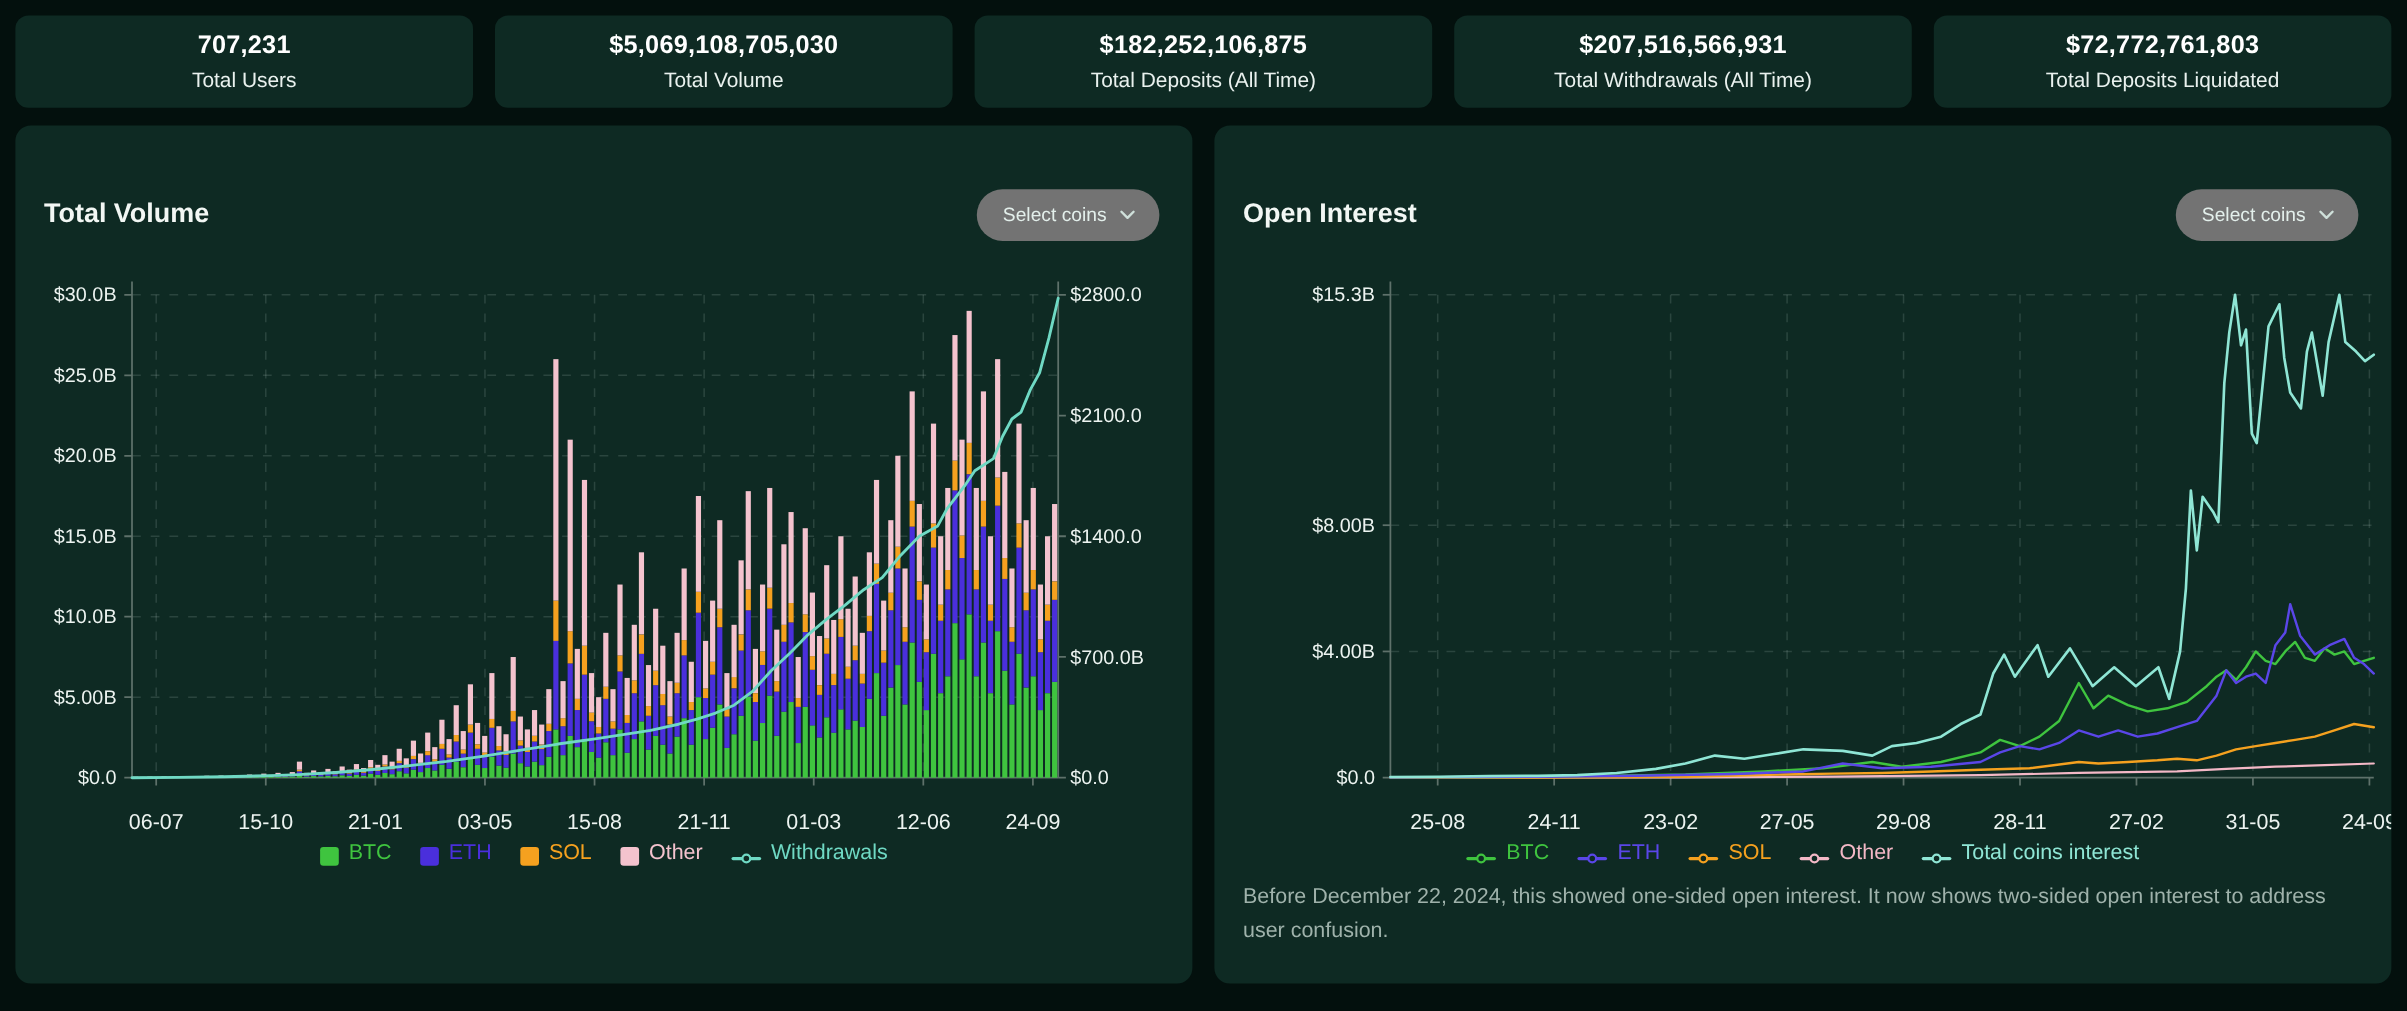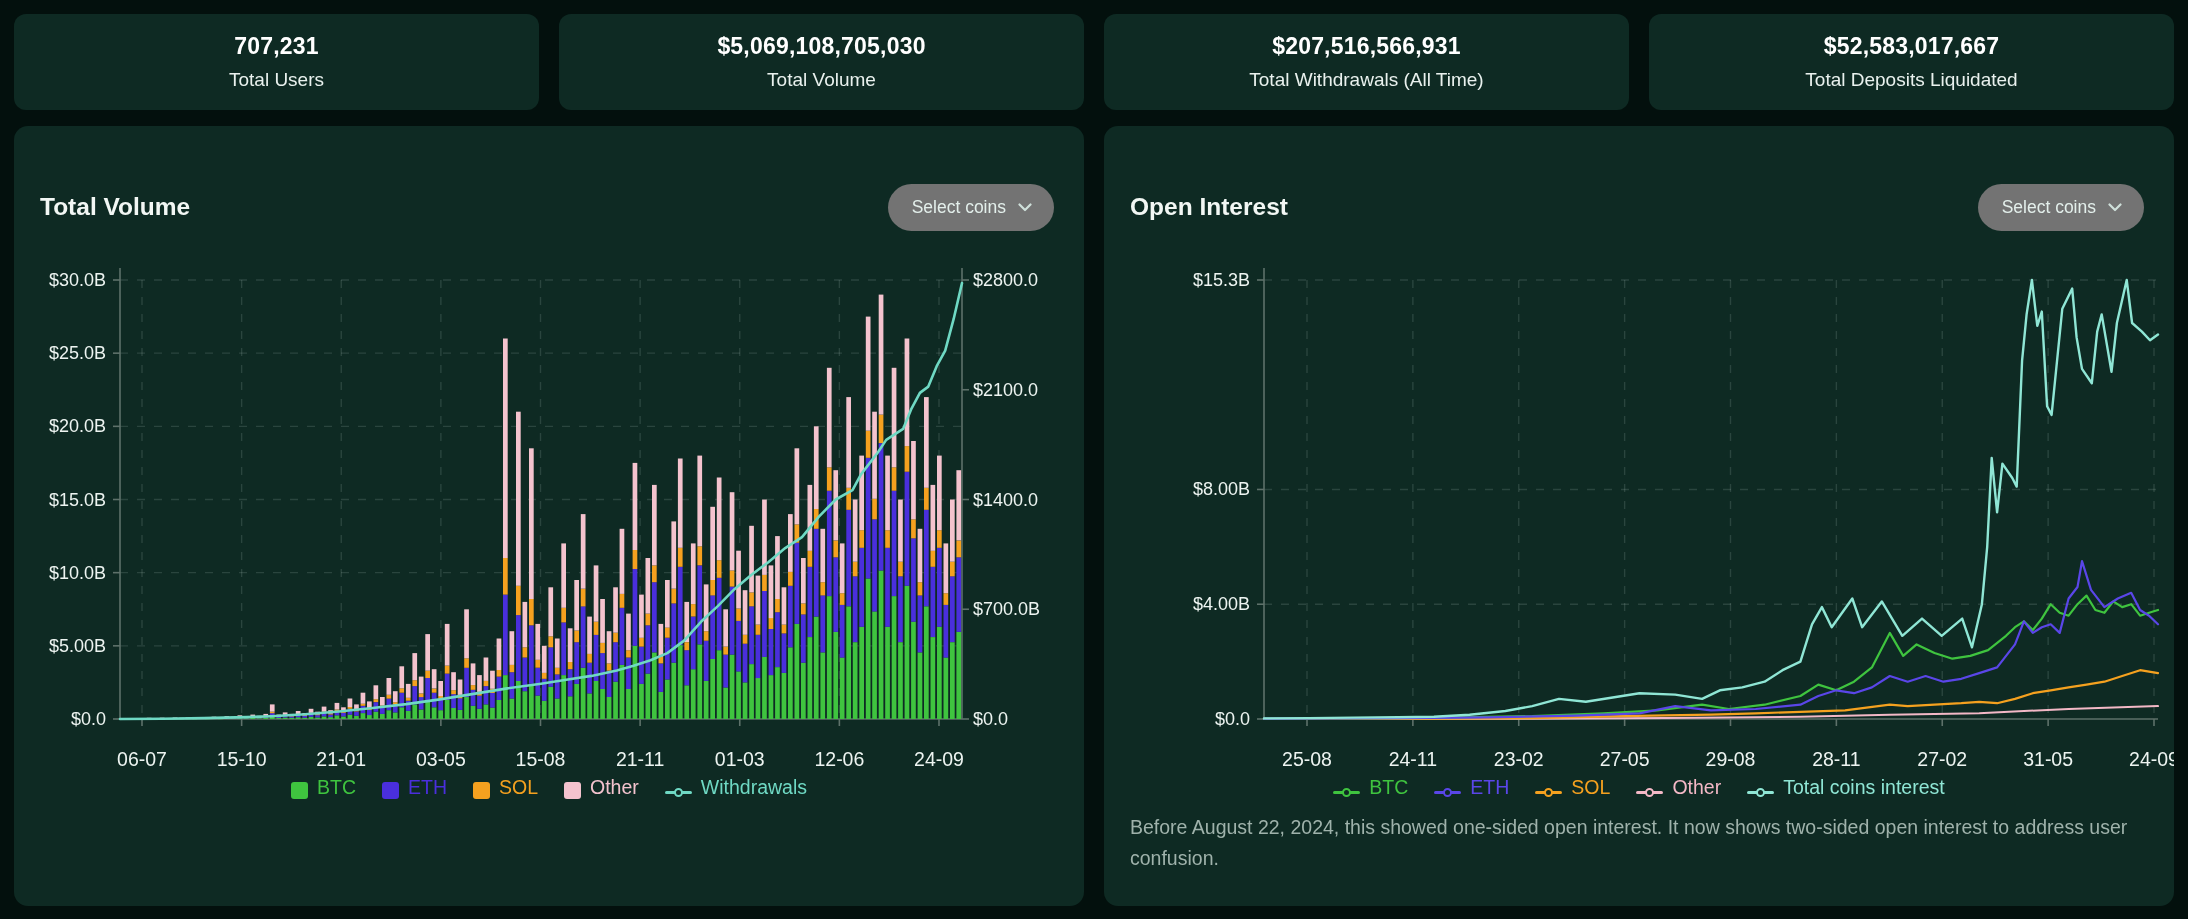--- a/index.html
+++ b/index.html
@@ -1,17 +1,17 @@
 <!DOCTYPE html>
 <html><head>
 <meta charset="utf-8">
 <style>
   html,body{margin:0;padding:0;background:#03100d;font-family:"Liberation Sans","DejaVu Sans",sans-serif;}
   .page{width:2188px;height:919px;background:#03100d;overflow:hidden;position:relative;box-sizing:border-box;padding:14px;}
-  .stats-row{display:flex;gap:20px;height:96px;}
+  .stats-row{display:flex;gap:20px;height:84px;}
   .stat-card{flex:1;background:#0e2a23;border-radius:12px;display:flex;flex-direction:column;align-items:center;justify-content:center;gap:9px;}
   .stat-value{color:#ffffff;font-size:23px;font-weight:700;letter-spacing:.2px;}
   .stat-label{color:#e9f1ee;font-size:19px;}
   .charts-row{display:flex;gap:20px;margin-top:16px;}
   .panel{position:relative;width:1070px;height:780px;background:#0e2a23;border-radius:14px;overflow:hidden;}
   .panel-header{position:absolute;top:56px;left:26px;right:30px;height:50px;display:flex;align-items:center;justify-content:space-between;z-index:2;}
   .panel-title{color:#f2f7f4;font-size:24.5px;font-weight:700;margin:0;}
   .select-coins{display:flex;align-items:center;gap:12px;background:#737373;border:none;border-radius:24px;height:47px;padding:0 22px 0 24px;color:#e3efeb;font-size:17.5px;font-family:inherit;cursor:pointer;}
   .select-coins svg{display:block;}
   .chart-svg{position:absolute;inset:0;width:100%;height:100%;}
@@ -32,28 +32,32 @@
     <div class="stat-card">
       <div class="stat-value">707,231</div>
       <div class="stat-label">Total Users</div>
     </div>
 
     <div class="stat-card">
       <div class="stat-value">$5,069,108,705,030</div>
       <div class="stat-label">Total Volume</div>
     </div>
 
+    <div class="stat-card">
+      <div class="stat-value">$182,252,106,875</div>
+      <div class="stat-label">Total Deposits (All Time)</div>
+    </div>
 
     <div class="stat-card">
       <div class="stat-value">$207,516,566,931</div>
       <div class="stat-label">Total Withdrawals (All Time)</div>
     </div>
 
     <div class="stat-card">
-      <div class="stat-value">$52,583,017,667</div>
+      <div class="stat-value">$72,772,761,803</div>
       <div class="stat-label">Total Deposits Liquidated</div>
     </div>
   </div>
 
   <div class="charts-row">
 
     <section class="panel">
       <div class="panel-header">
         <h2 class="panel-title">Total Volume</h2>
         <button class="select-coins">
@@ -770,17 +774,17 @@
             <span style="color: rgb(243, 184, 198);">Other</span>
           </span>
           <span class="legend-item">
             <span class="sw-line">
               <span class="bar" style="background: rgb(143, 230, 213);"></span>
               <span class="dot" style="border-color: rgb(143, 230, 213);"></span>
             </span>
             <span style="color: rgb(143, 230, 213);">Total coins interest</span>
           </span>
         </div>
-      <p class="chart-note">Before August 22, 2024, this showed one-sided open interest. It now shows two-sided open interest to address user confusion.</p>
+      <p class="chart-note">Before December 22, 2024, this showed one-sided open interest. It now shows two-sided open interest to address user confusion.</p>
     </section>
 
   </div>
 </div>
 
 </body></html>

